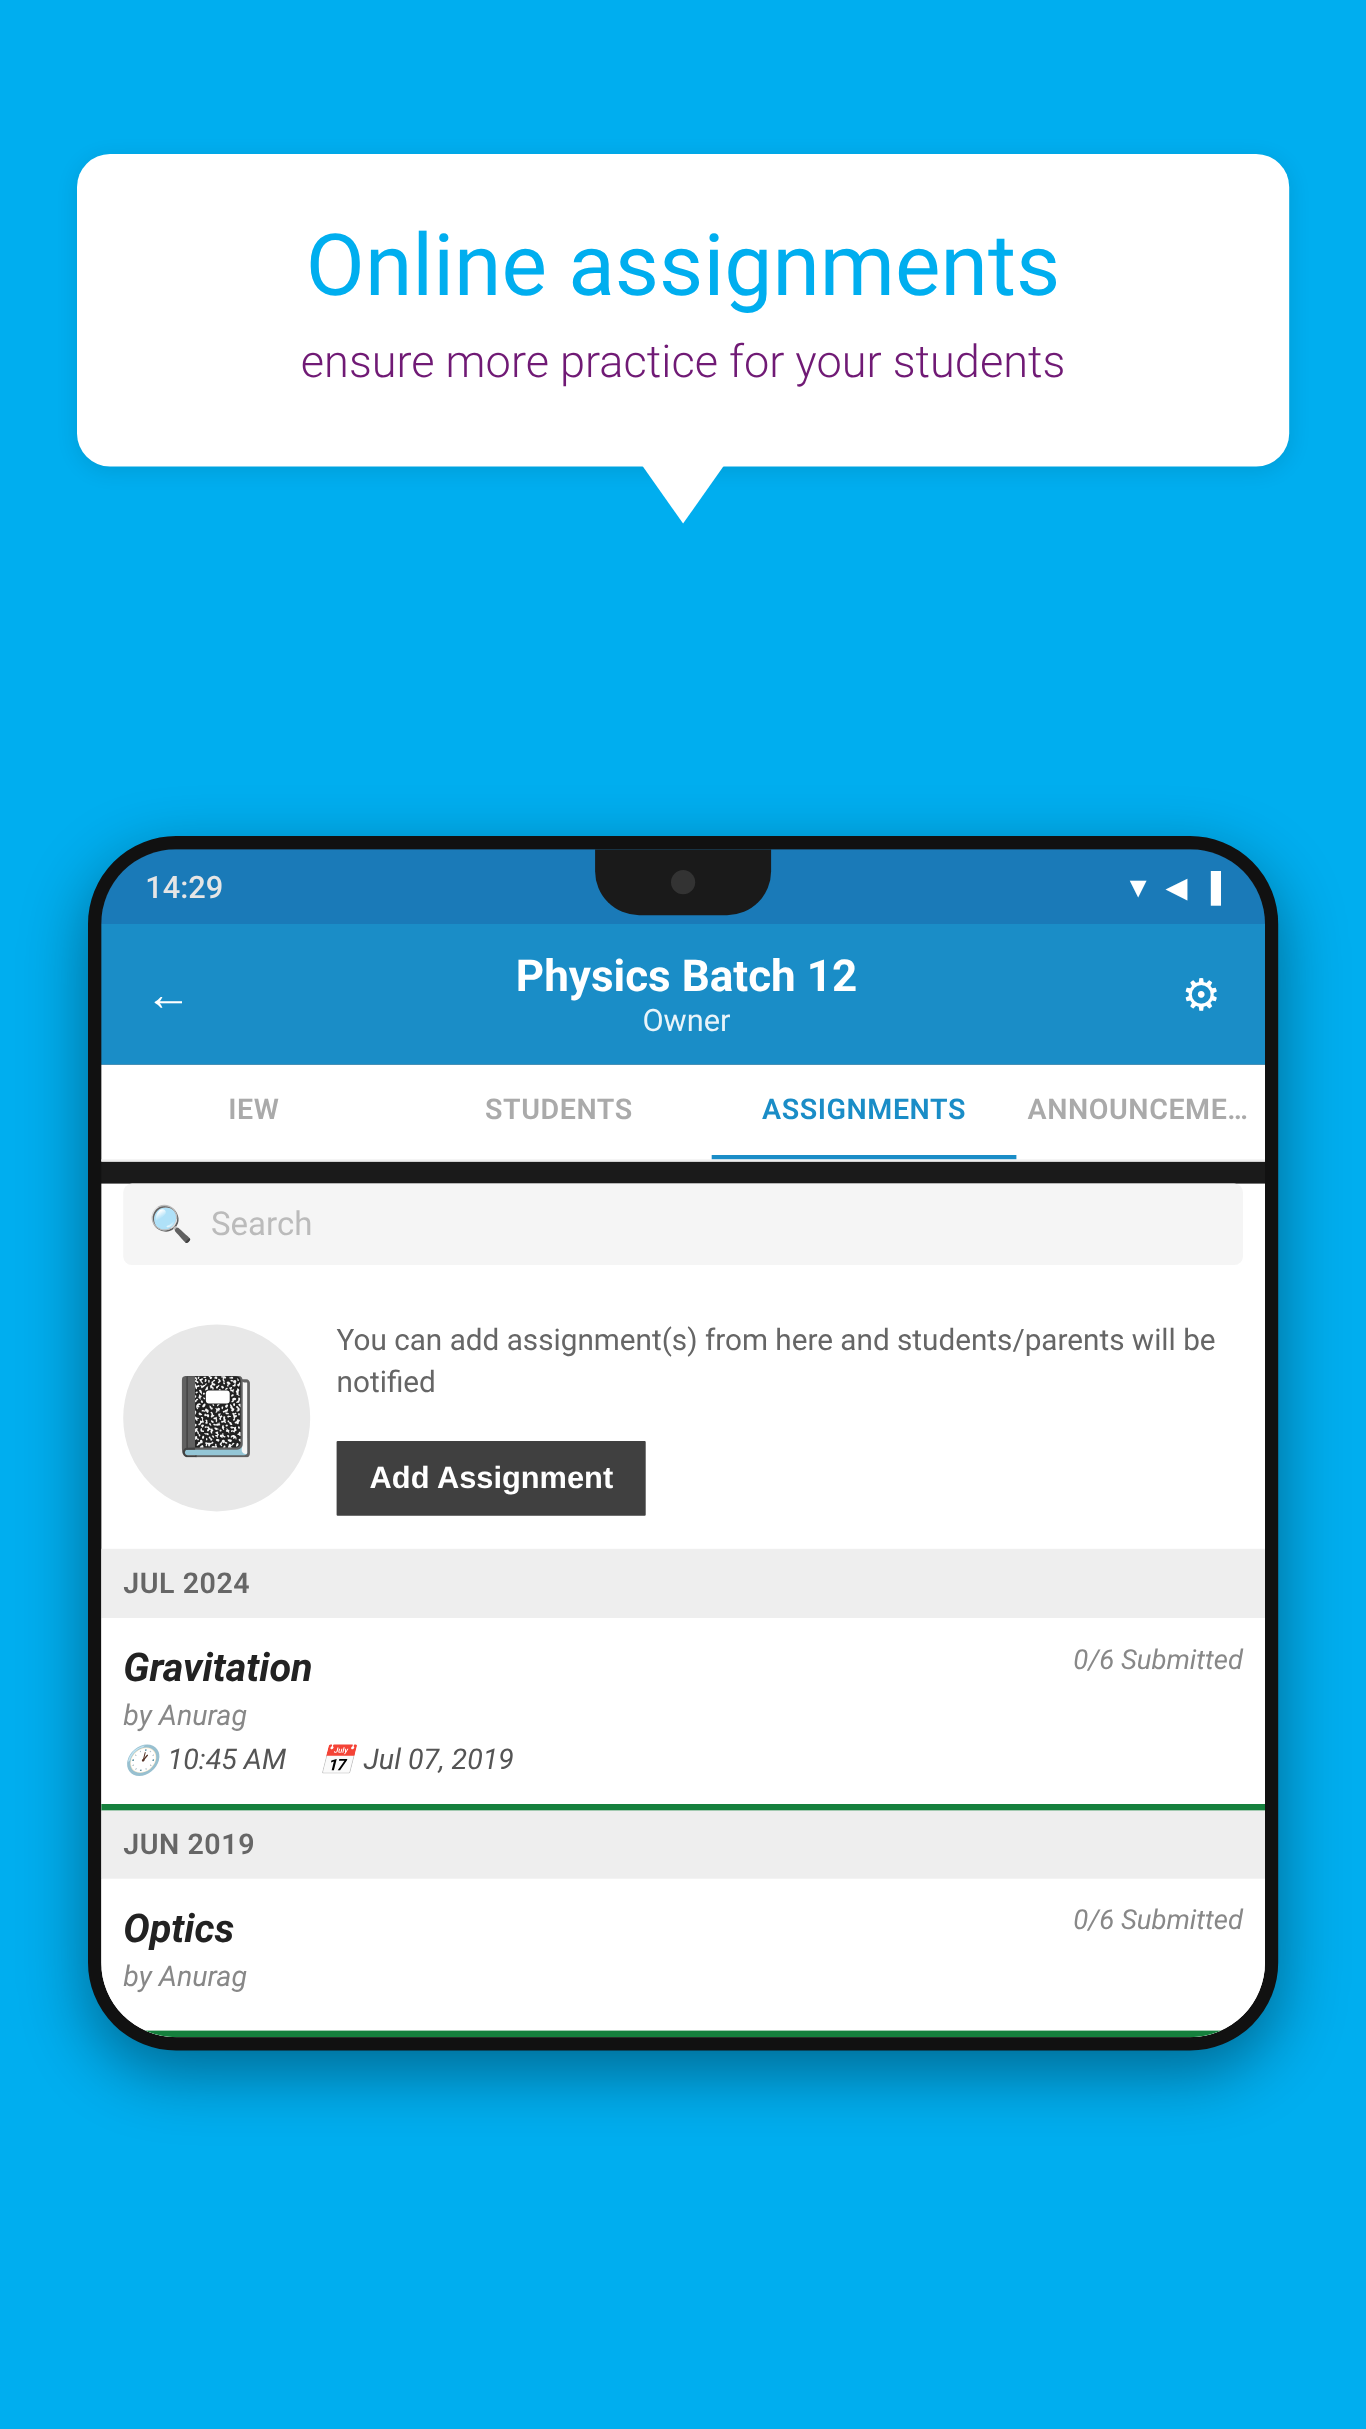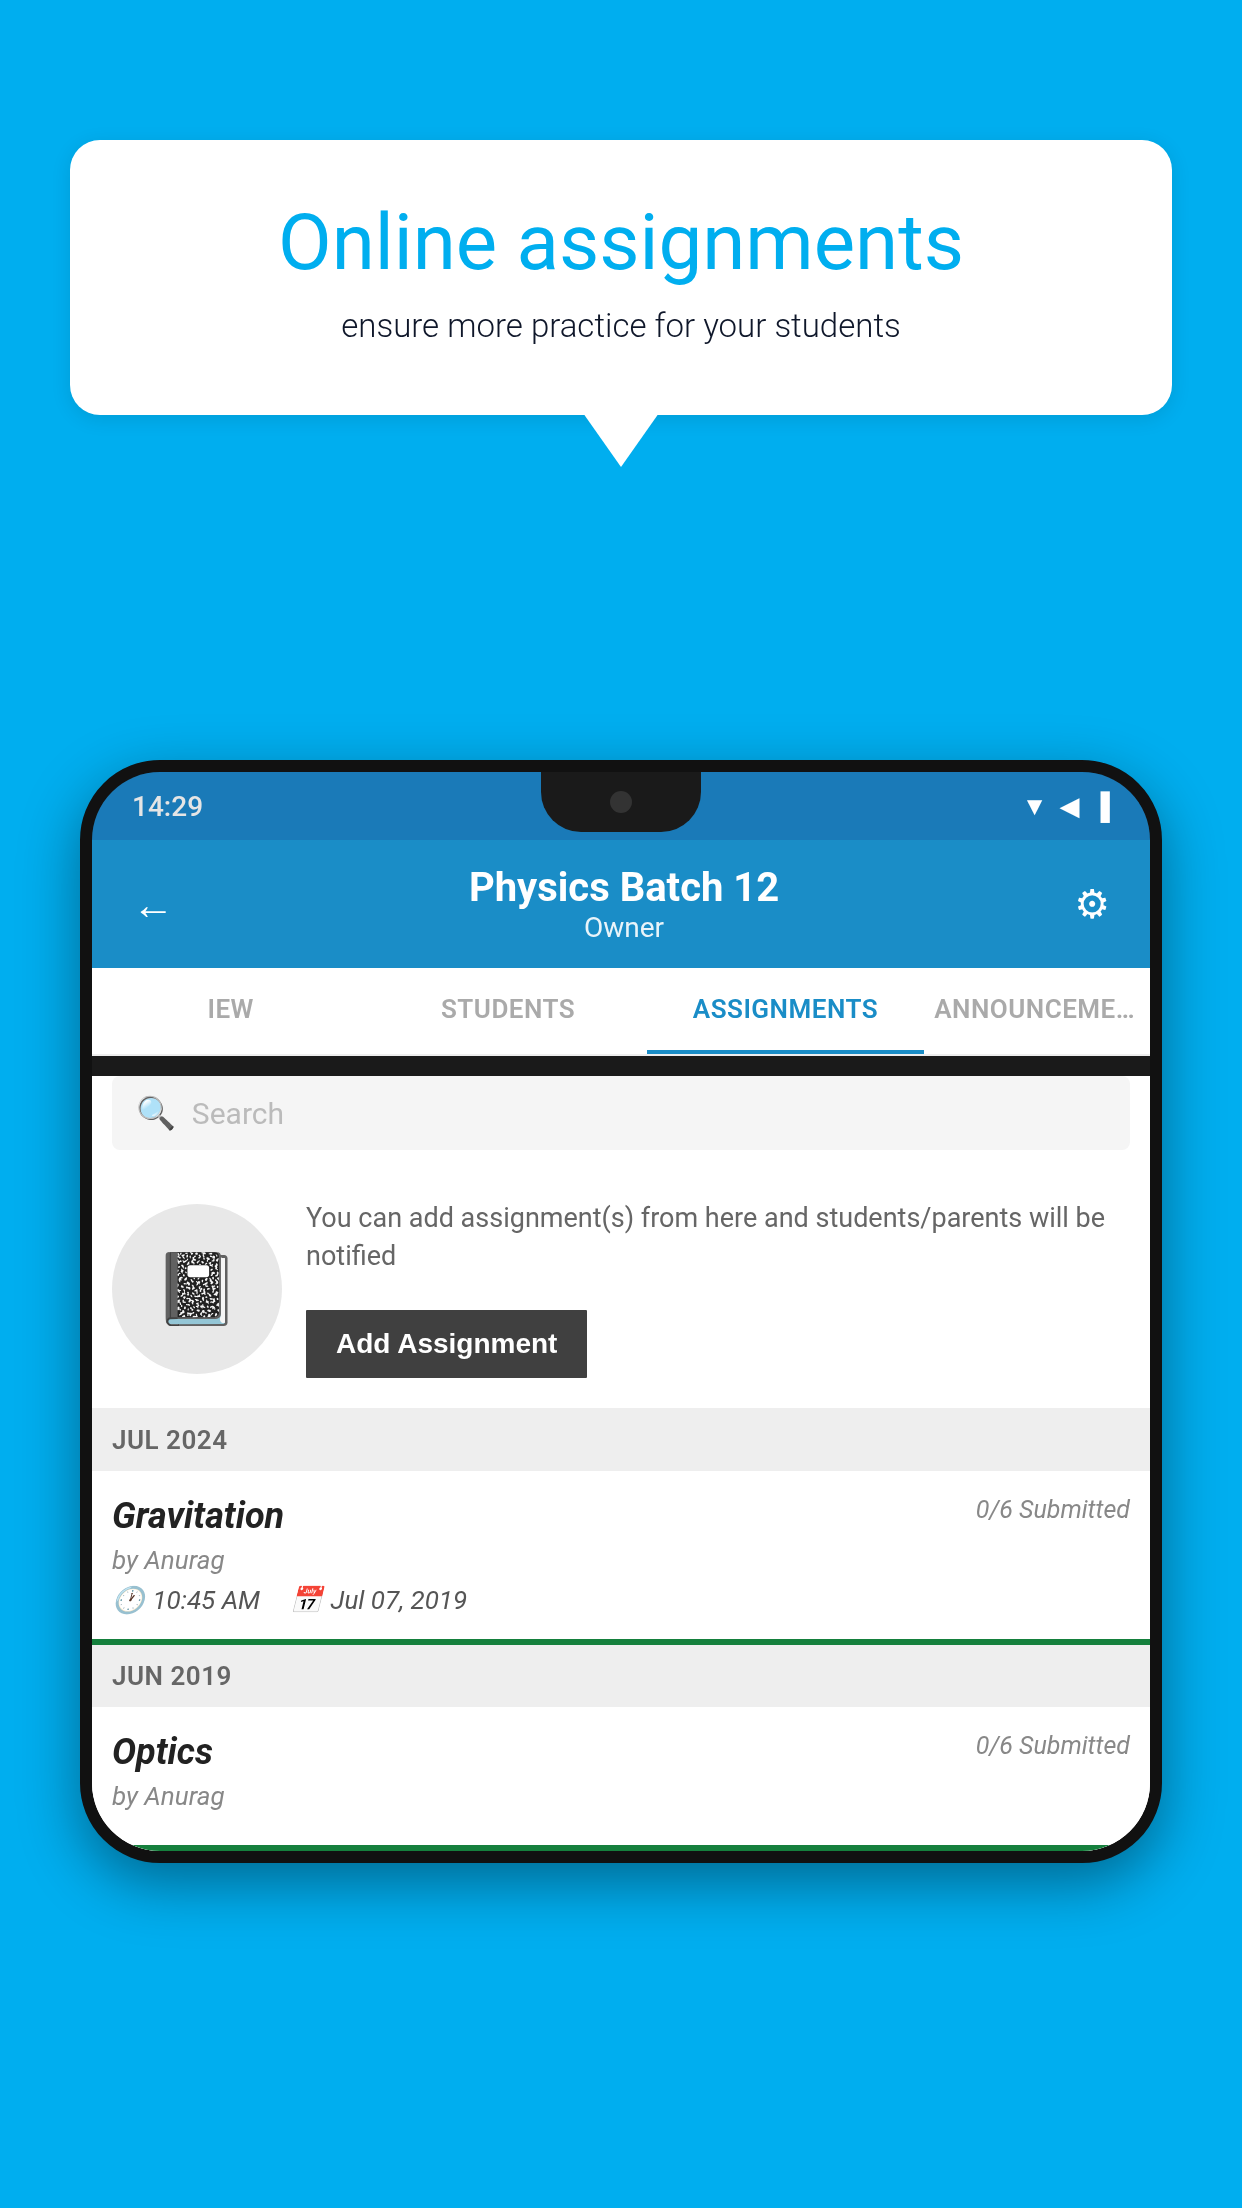--- a/index.html
+++ b/index.html
@@ -40,22 +40,22 @@
       border-top: 54px solid white;
     }
     .speech-bubble-title {
       font-size: 78px;
       font-weight: 400;
       color: #00AEEF;
       margin-bottom: 20px;
       line-height: 1.1;
     }
     .speech-bubble-subtitle {
-      font-size: 33px;
-      color: #0f172a;
+      font-size: 41px;
+      color: #701a75;
       font-weight: 300;
     }
 
     
     .phone-wrapper {
       position: absolute;
       top: 760px;
       left: 80px;
       right: 80px;
       bottom: 0;

